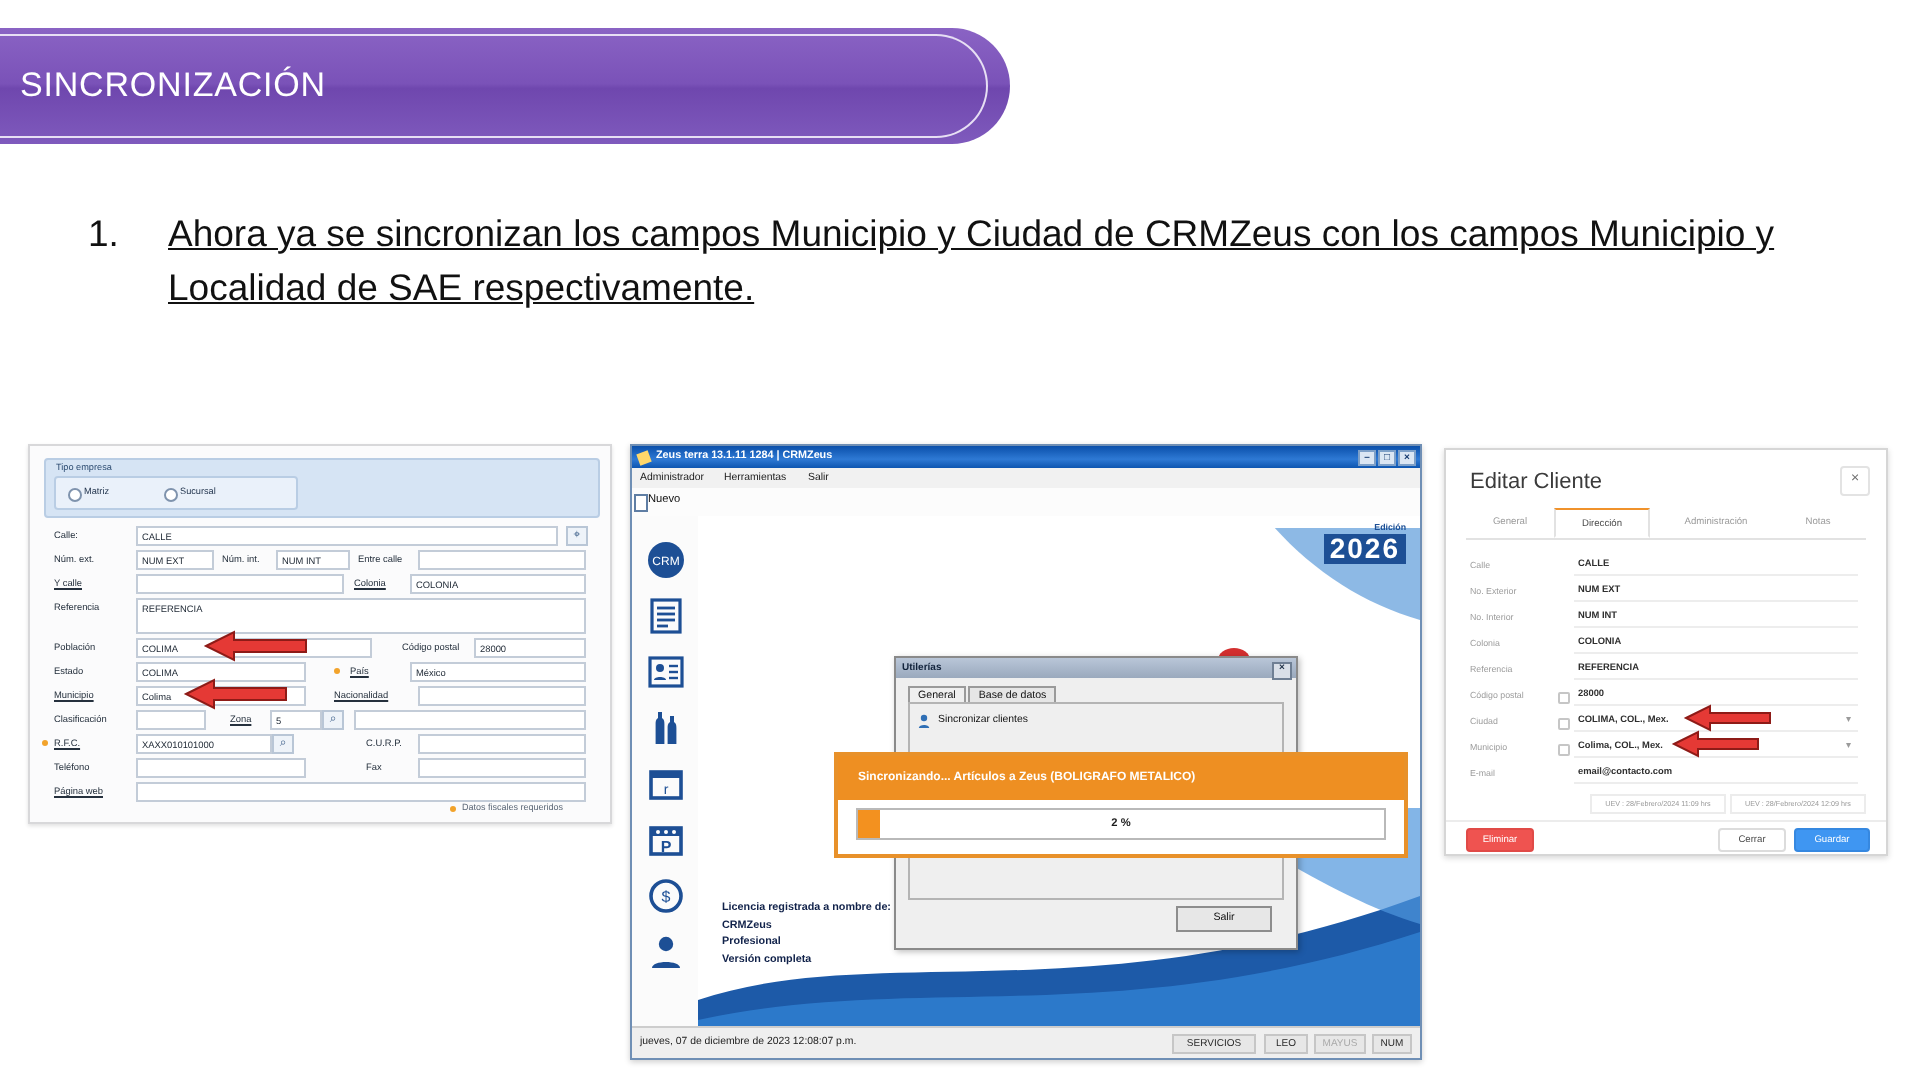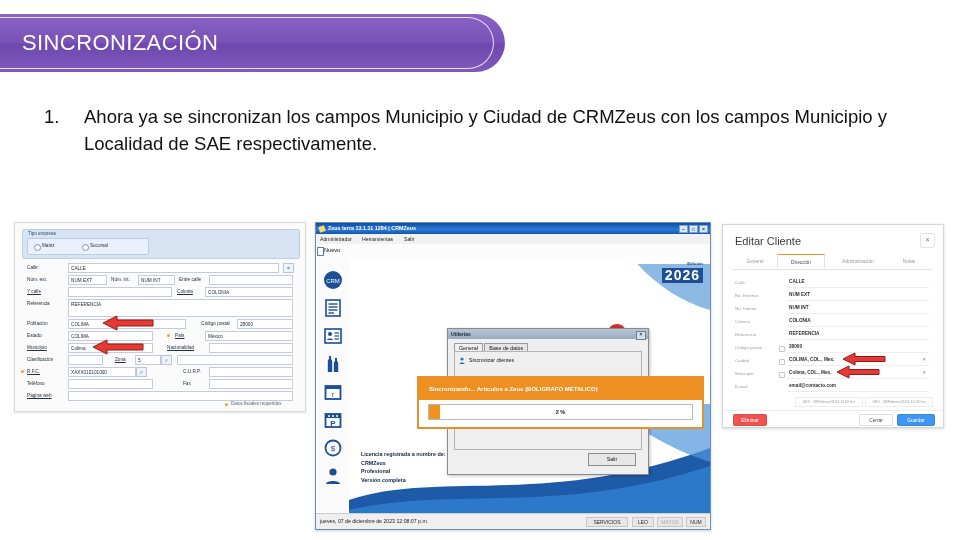--- a/index.html
+++ b/index.html
@@ -13,28 +13,28 @@
     position:absolute;left:0;top:0;width:505px;height:58px;
     background:linear-gradient(to bottom,#8a63c4 0%,#7a52b8 48%,#6f47ae 52%,#7f5abd 100%);
     border-radius:0 32px 32px 0;
   }
   .header-inner-line{
     position:absolute;left:0;top:3px;width:494px;height:52px;
     border:1.4px solid #e7dff4;border-left:none;border-radius:0 28px 28px 0;
     box-sizing:border-box;
   }
   .header-title{
-    position:absolute;left:22px;top:0;height:42px;line-height:58px;
-    color:#ffffff;font-size:22px;letter-spacing:.4px;
+    position:absolute;left:10px;top:0;height:42px;line-height:58px;
+    color:#ffffff;font-size:17px;letter-spacing:.4px;
   }
   
   .bullet{position:absolute;left:44px;top:104px;width:880px;
     font-size:18.5px;color:#111;line-height:1.45;display:flex;}
   .bullet-num{width:40px;flex:none;}
-  .bullet-text{flex:1;}
+  .bullet-text{flex:1;text-decoration:underline;}
   
   .shot{position:absolute;box-sizing:border-box;}
   
   #sae{left:14px;top:222px;width:292px;height:190px;background:#fbfbfc;
        border:1px solid #d8d8da;box-shadow:0 1px 2px rgba(0,0,0,.12);}
   .sae-group{position:absolute;left:7px;top:6px;width:276px;height:28px;
        background:#d6e4f4;border:1px solid #b9cde4;border-radius:2px;}
   .sae-group-title{position:absolute;left:5px;top:1px;font-size:4.6px;color:#2b4a70;}
   .sae-radiobar{position:absolute;left:4px;top:8px;width:120px;height:15px;
        background:#eaf1fa;border:1px solid #b9cde4;border-radius:2px;}

